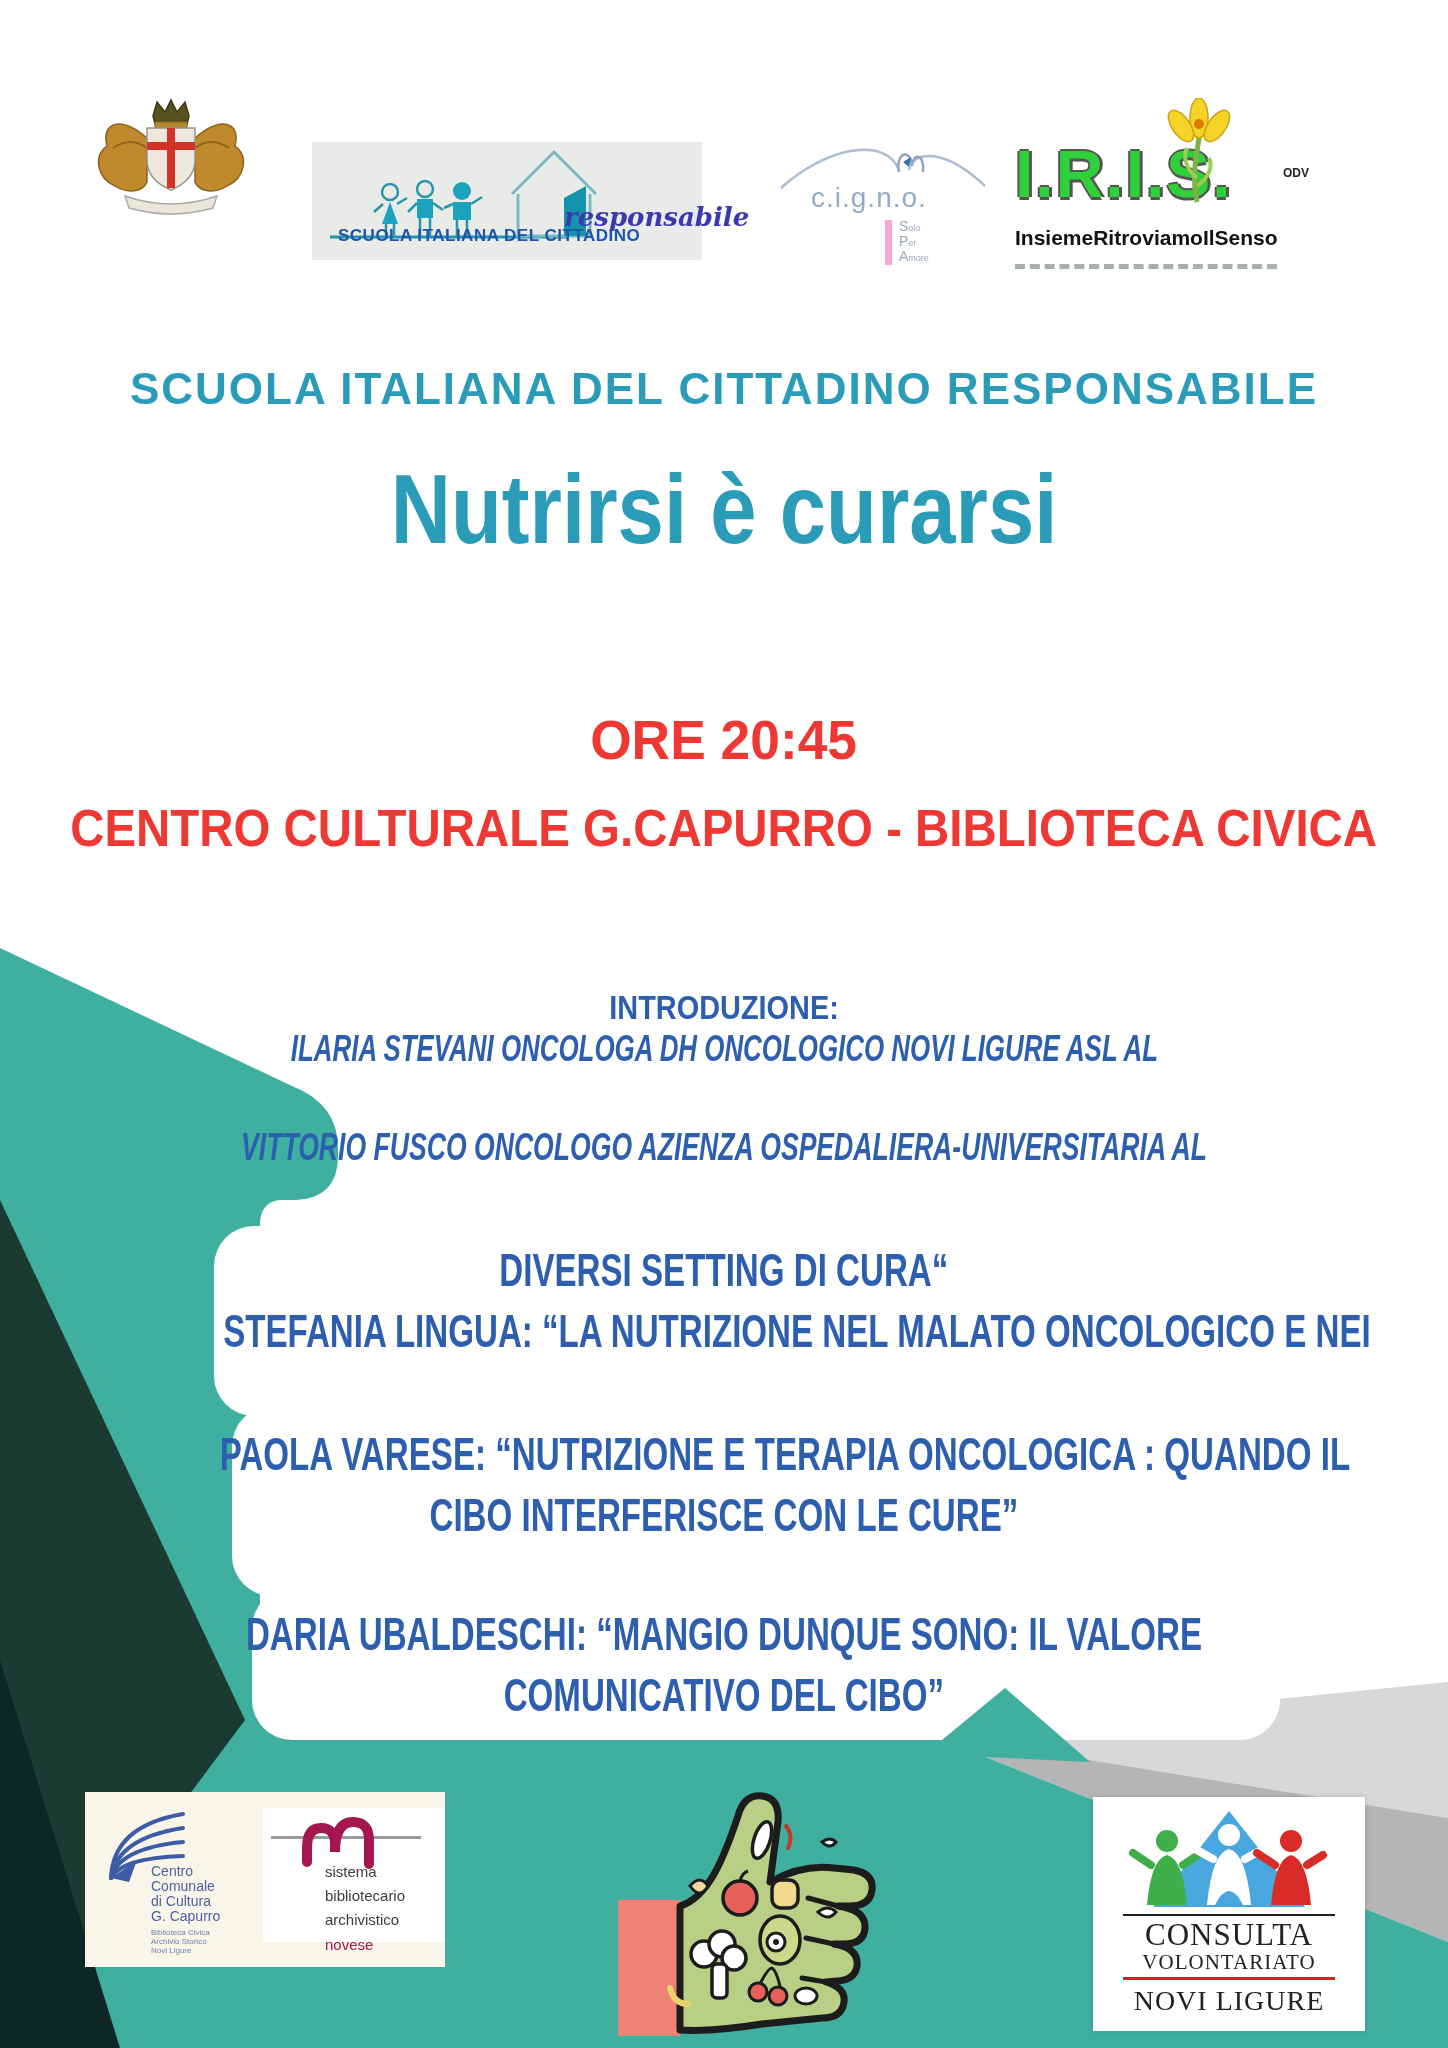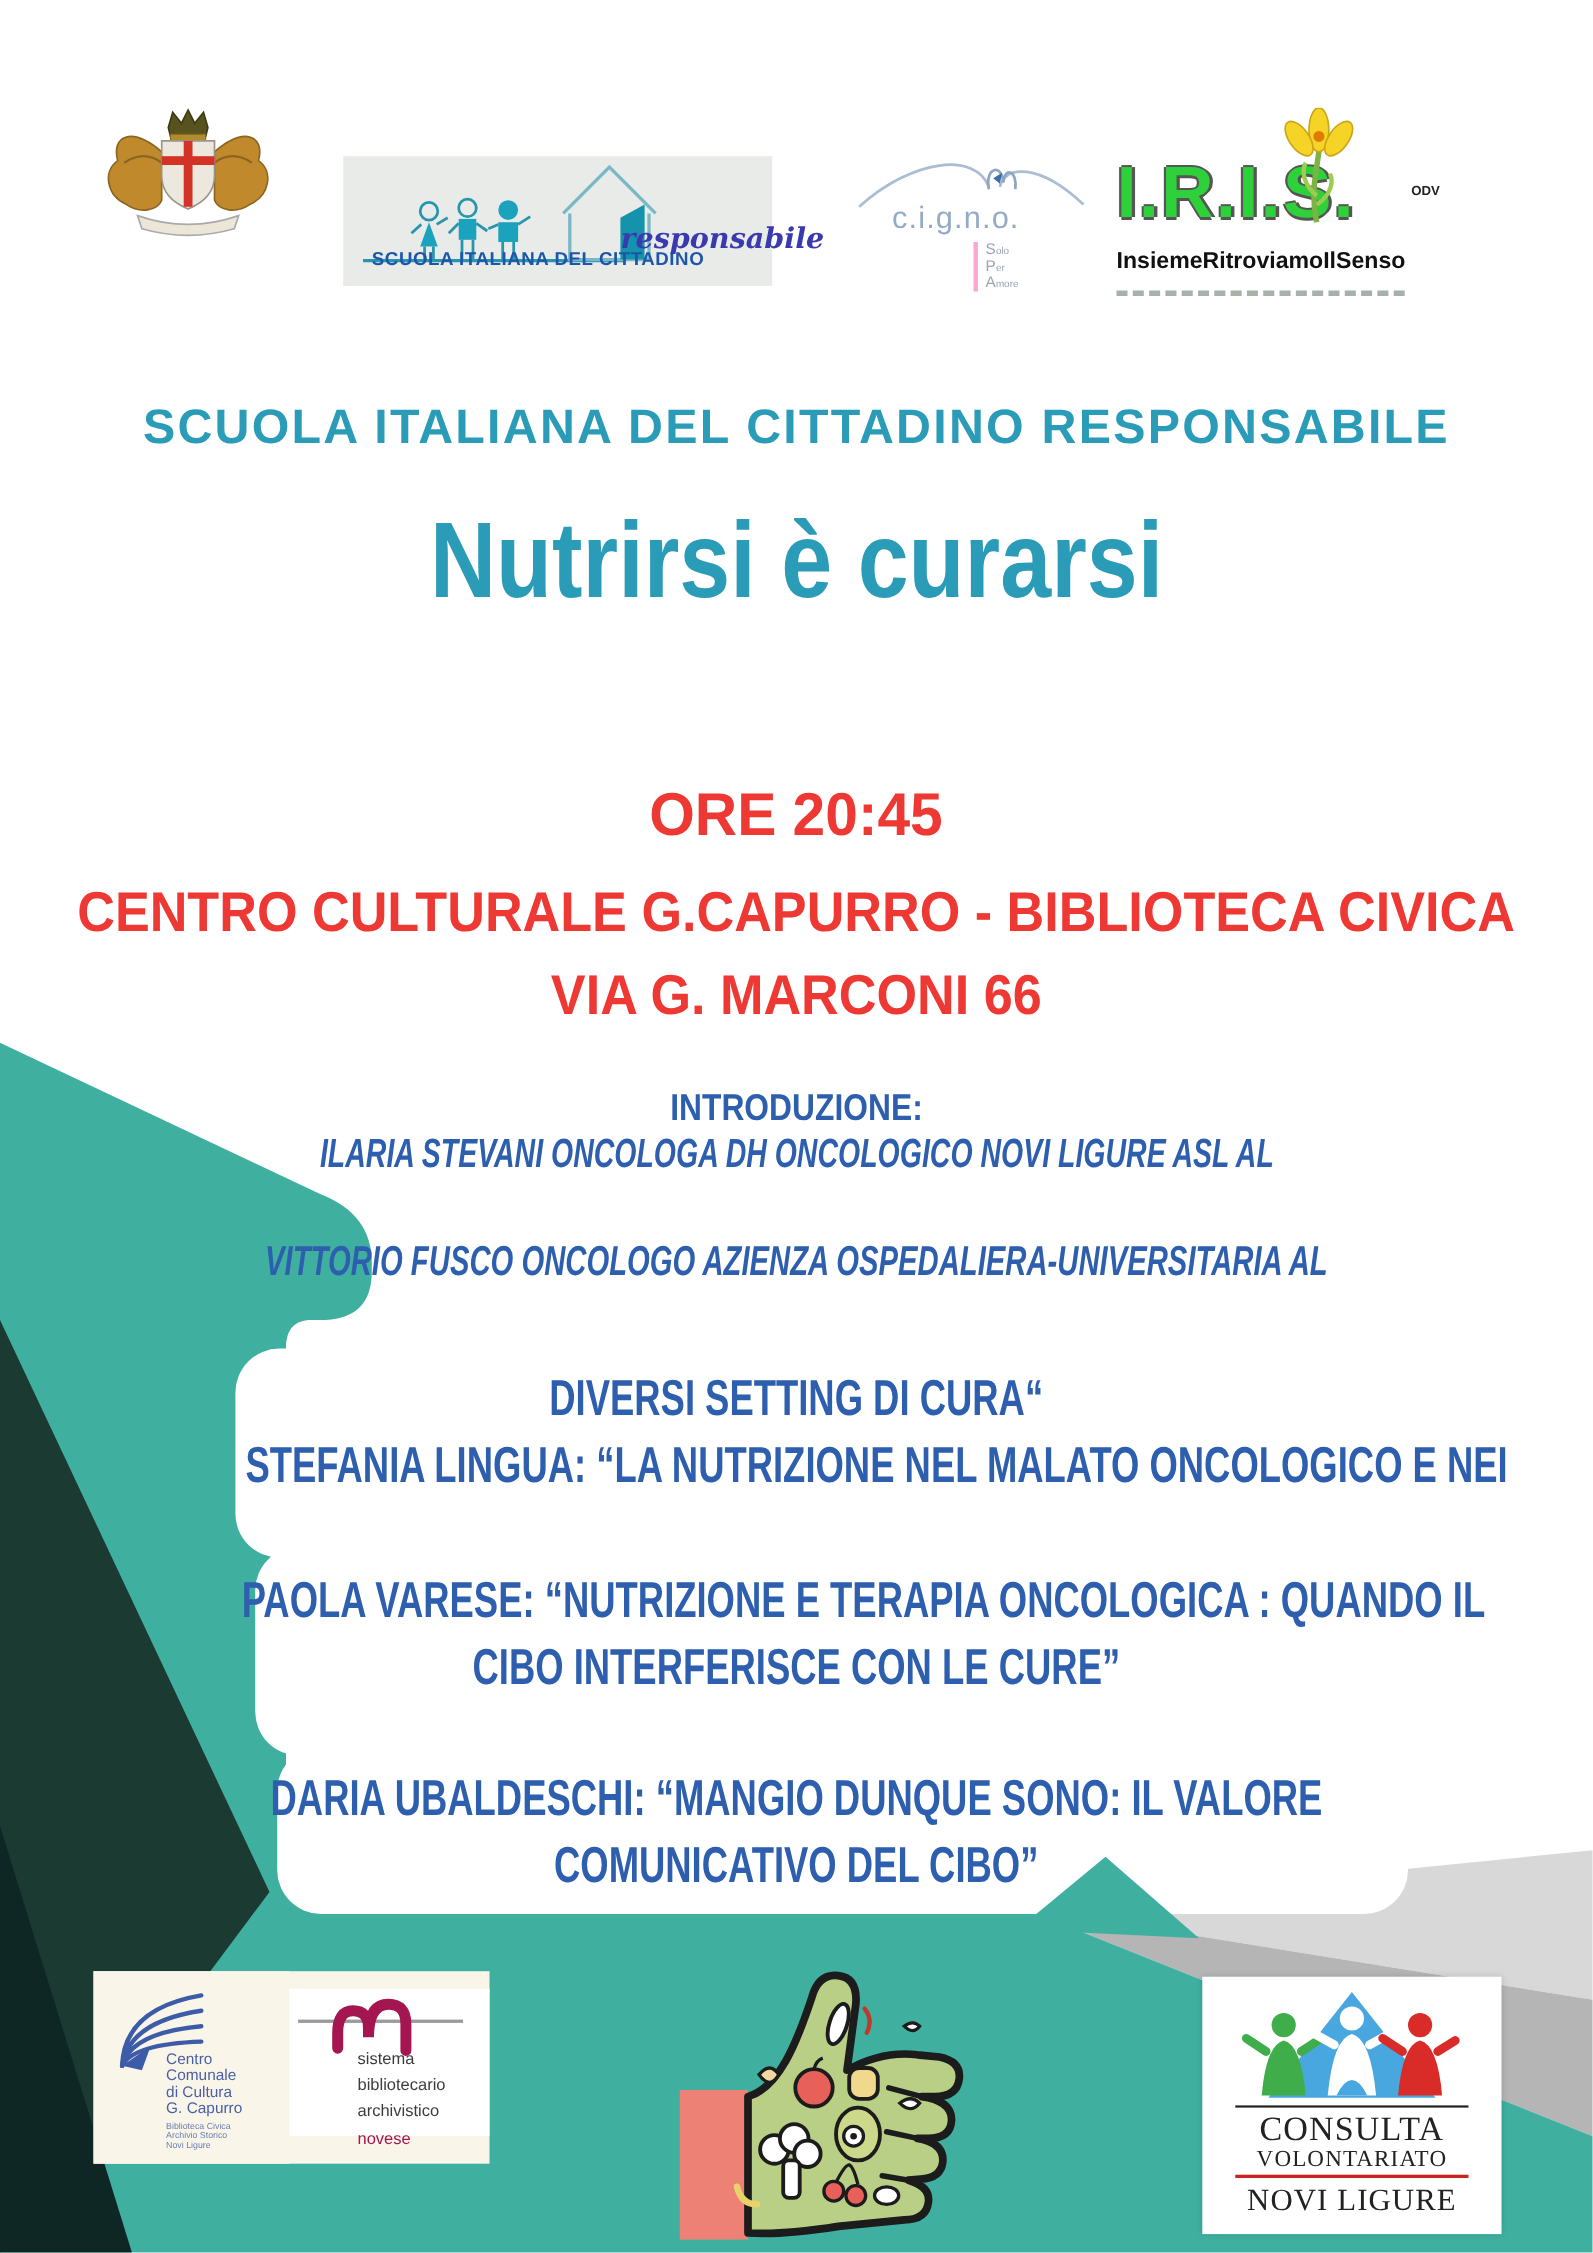--- a/index.html
+++ b/index.html
@@ -35,21 +35,21 @@
   .talk-1{top:1240px;} .talk-2{top:1424px;} .talk-3{top:1604px;}
 
   
   .logo{position:absolute;}
   .logo-genova{left:85px;top:96px;width:172px;height:122px;}
   .logo-sicr{left:312px;top:142px;width:390px;height:118px;background:#e9ebe8;}
   .sicr-caption{position:absolute;left:26px;top:84px;font-size:17px;font-weight:bold;color:#1d55a8;letter-spacing:0.5px;}
   .sicr-script{position:absolute;left:252px;top:60px;font-size:26px;font-style:italic;font-weight:bold;color:#3a3ab0;font-family:"DejaVu Serif",serif;}
   .logo-cigno{left:775px;top:126px;width:215px;height:152px;background:#fff;}
   .cigno-word{position:absolute;left:36px;top:56px;font-size:28px;color:#93abc6;letter-spacing:1px;}
-  .cigno-tag{position:absolute;left:110px;top:94px;border-left:4px solid #f9a8d4;padding-left:7px;color:#9aa7b8;font-size:9px;line-height:13px;}
+  .cigno-tag{position:absolute;left:110px;top:94px;border-left:7px solid #f9a8d4;padding-left:7px;color:#9aa7b8;font-size:9px;line-height:13px;}
   .cigno-tag div::first-letter{font-size:14px;}
   .logo-iris{left:1015px;top:102px;width:300px;height:180px;}
   .iris-word{position:absolute;left:0;top:34px;font-size:66px;font-weight:bold;color:#2fd13b;letter-spacing:2px;
     text-shadow:3px 0 0 #555,-2px 0 0 #555,0 3px 0 #555,0 -2px 0 #555;}
   .iris-odv{position:absolute;right:6px;top:64px;font-size:12px;font-weight:bold;color:#222;}
   .iris-tagline{position:absolute;left:0;top:124px;font-size:21px;font-weight:bold;color:#111;}
   .iris-dash{position:absolute;left:0;top:162px;width:262px;border-top:5px dashed #a8b0aa;}
 
   
   .card-capurro{left:85px;top:1792px;width:360px;height:175px;background:#f9f5e8;}
@@ -176,21 +176,20 @@
     </svg>
     <div class="iris-odv">ODV</div>
     <div class="iris-tagline">InsiemeRitroviamoIlSenso</div>
     <div class="iris-dash"></div>
   </div>
 
   <div class="tline school-line"><span class="cond" style="--sx:1">SCUOLA ITALIANA DEL CITTADINO RESPONSABILE</span></div>
   <div class="tline main-title"><span class="cond">Nutrirsi è curarsi</span></div>
   <div class="tline time-line"><span class="cond" style="--sx:0.97">ORE 20:45</span></div>
   <div class="tline venue-line1"><span class="cond">CENTRO CULTURALE G.CAPURRO - BIBLIOTECA CIVICA</span></div>
-  <div class="tline venue-line2"><span class="cond">VIA G. MARCONI 66</span></div>
 
   <div class="tline intro-label"><span class="cond">INTRODUZIONE:</span></div>
   <div class="tline intro-speaker"><span class="cond">ILARIA STEVANI ONCOLOGA DH ONCOLOGICO NOVI LIGURE ASL AL</span></div>
   <div class="tline speaker2"><span class="cond">VITTORIO FUSCO ONCOLOGO AZIENZA OSPEDALIERA-UNIVERSITARIA AL</span></div>
 
   <div class="talk talk-1">
     <div><span class="cond">DIVERSI  SETTING DI CURA“</span></div>
     <div><span class="cond">STEFANIA LINGUA: “LA NUTRIZIONE NEL MALATO ONCOLOGICO E NEI</span></div>
   </div>
   <div class="talk talk-2">

